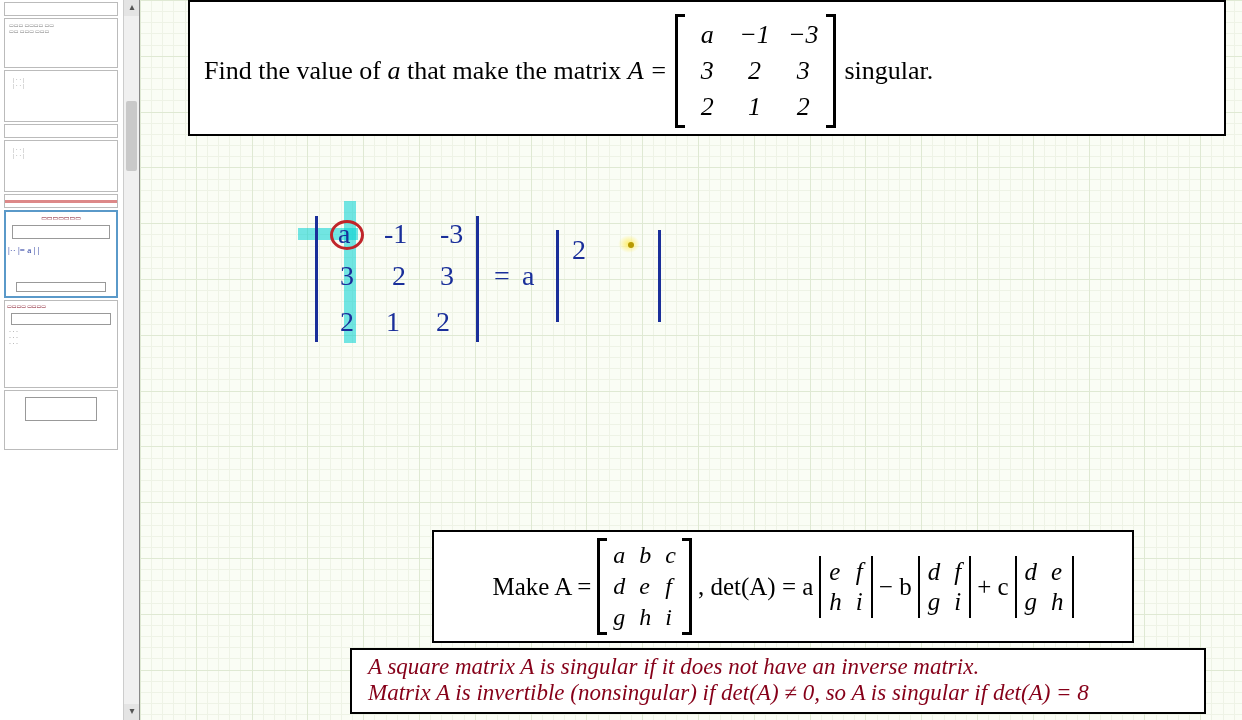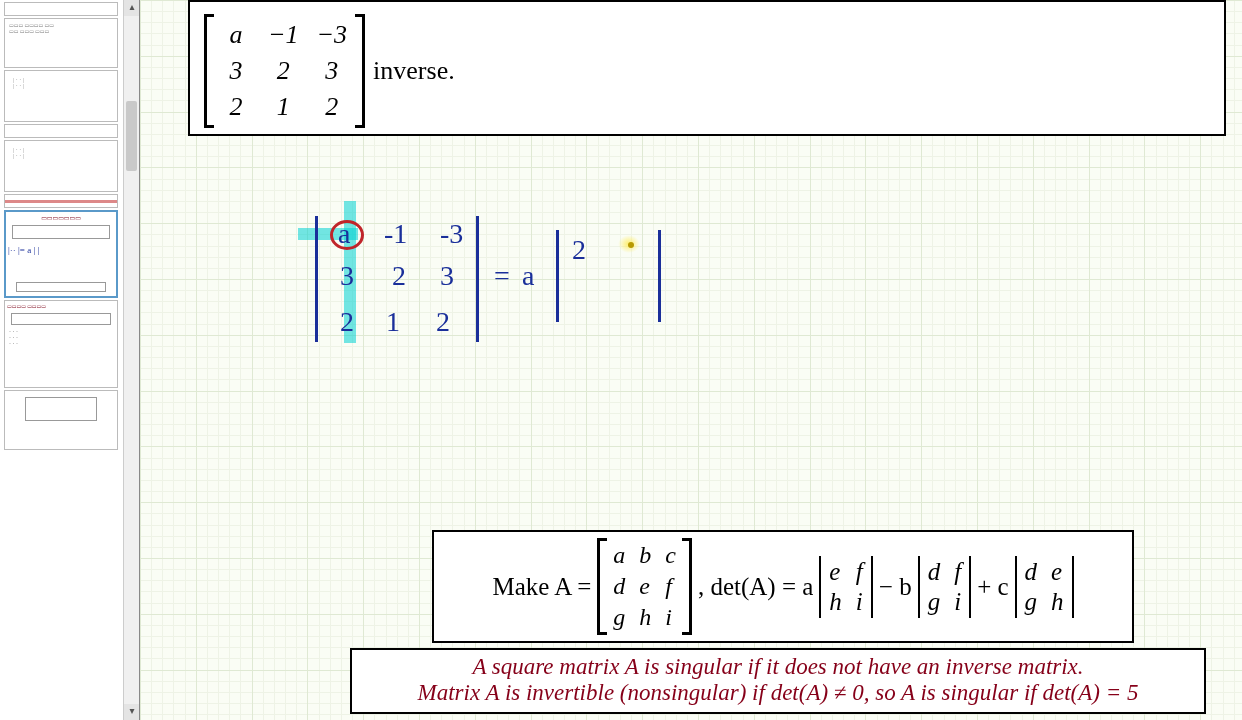--- a/index.html
+++ b/index.html
@@ -196,21 +196,21 @@
     gap: 2px 14px; padding: 2px 8px; font-style: italic;
   }
   .formula-box2 {
     position: absolute;
     left: 210px; top: 648px;
     width: 856px;
     border: 2px solid #000;
     background: #fff;
     padding: 4px 16px 6px;
     font-size: 23px;
-    text-align: center;
+    text-align: left;
     font-style: italic;
     color: #860019;
     font-family: 'Times New Roman', serif;
   }
   .formula-box2 .line { display: block; }
 </style>
 </head>
 <body>
 
 <div class="thumb-panel">
@@ -250,36 +250,39 @@
       <div class="handle"></div>
     </div>
     <div class="down">▾</div>
   </div>
 </div>
 
 <div class="main">
 
 
   <div class="problem-box">
+    <span class="lead">
+      <span>Find the value of </span><span class="it">a</span><span> that make the matrix </span><span class="it">A =</span>
+    </span>
     <span class="bmatrix">
       <span class="br l"></span>
       <span class="mgrid">
         <span>a</span>
           <span>−1</span>
           <span>−3</span>
         <span>3</span>
           <span>2</span>
           <span>3</span>
         <span>2</span>
           <span>1</span>
           <span>2</span>
       </span>
       <span class="br r"></span>
     </span>
-    <span> inverse.</span>
+    <span> singular.</span>
   </div>
 
   <div class="work"></div>
 
   <div class="highlight-v" style="left:204px;top:201px;height:142px;"></div>
   <div class="highlight-h" style="left:158px;top:228px;width:60px;"></div>
 
   <div class="vbar" style="left:175px;top:216px;height:126px;"></div>
   <div class="vbar" style="left:336px;top:216px;height:126px;"></div>
 
@@ -353,16 +356,16 @@
           <span>e</span>
         <span>g</span>
           <span>h</span>
       </span>
       <span class="vb"></span>
     </span>
   </div>
 
   <div class="formula-box2">
     <span class="line">A square matrix A is singular if it does not have an inverse matrix.</span>
-    <span class="line">Matrix A is invertible (nonsingular) if det(A) ≠ 0, so A is singular if det(A) = 5</span>
+    <span class="line">Matrix A is invertible (nonsingular) if det(A) ≠ 0, so A is singular if det(A) = 8</span>
   </div>
 
 </div>
 
 </body></html>

